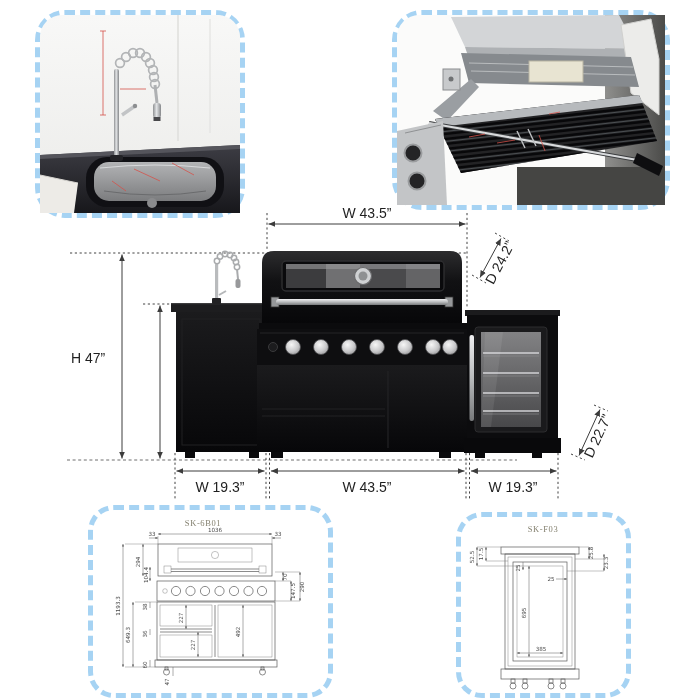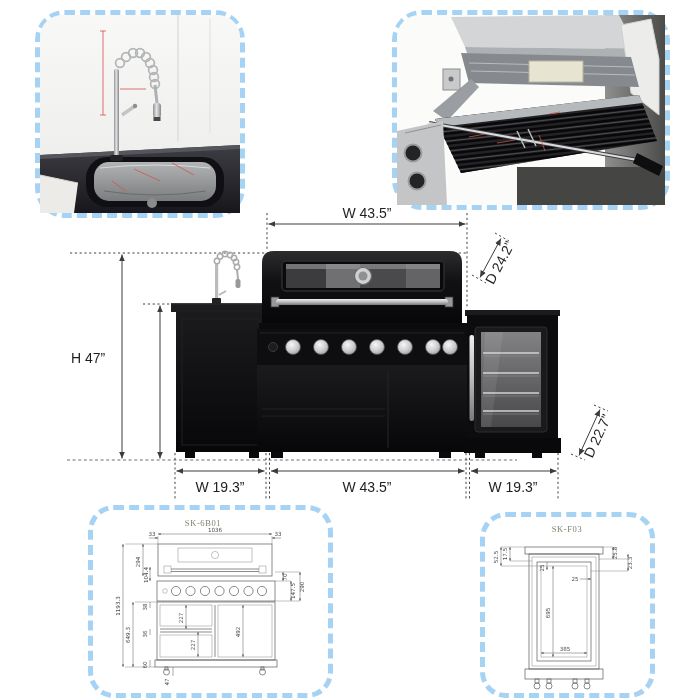--- a/index.html
+++ b/index.html
@@ -2,21 +2,21 @@
 <html><head>
 <meta charset="utf-8">
 <style>
   html,body{margin:0;padding:0;background:#fff;}
   .stage{position:relative;width:700px;height:700px;background:#fff;overflow:hidden;
          font-family:"Liberation Sans",sans-serif;}
   .panel{position:absolute;border:5px dashed #a6d3f3;border-radius:30px;background:#fff;}
   #box-sink  {left:35px;  top:10px;  width:200px; height:198px;}
   #box-grill {left:392px; top:10px;  width:268px; height:190px;}
   #box-sk6b01{left:88px;  top:505px; width:235px; height:183px; border-radius:26px;}
-  #box-skf03 {left:480px; top:512px; width:165px; height:176px; border-radius:26px;text-align:center;}
+  #box-skf03 {left:456px; top:512px; width:165px; height:176px; border-radius:26px;text-align:center;}
   .panel svg{position:absolute;left:0;top:0;}
   #main-diagram{position:absolute;left:55px;top:205px;}
   .dimL{font:14px "Liberation Sans",sans-serif;fill:#1f1f1f;}
   .dimS{font:5.6px "DejaVu Sans",sans-serif;fill:#4a4a4a;}
   .cadTitle{font:8.5px "Liberation Serif",serif;fill:#84806f;letter-spacing:.6px;}
   .dim{stroke:#3c3c3c;stroke-width:1;fill:none;}
   .cad{stroke:#5a5a5a;stroke-width:.7;fill:none;}
   .cadThin{stroke:#7a7a7a;stroke-width:.45;fill:none;}
   .cdim{stroke:#666;stroke-width:.55;fill:none;}
   .dash{stroke:#2e2e2e;stroke-width:.9;fill:none;stroke-dasharray:2.2 2.6;}

